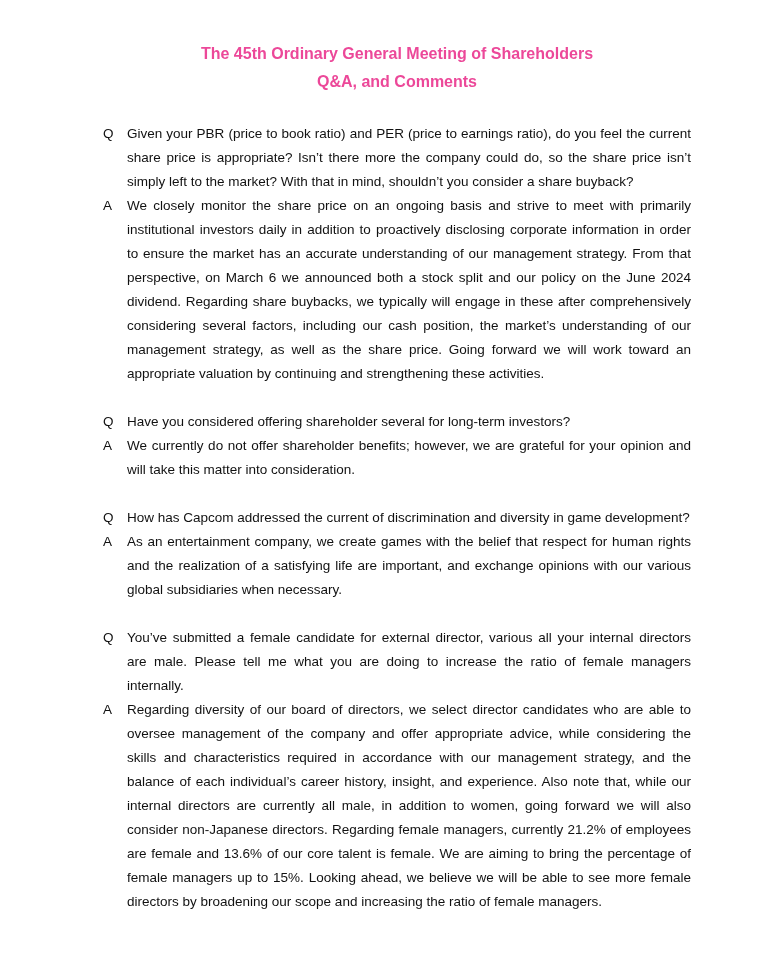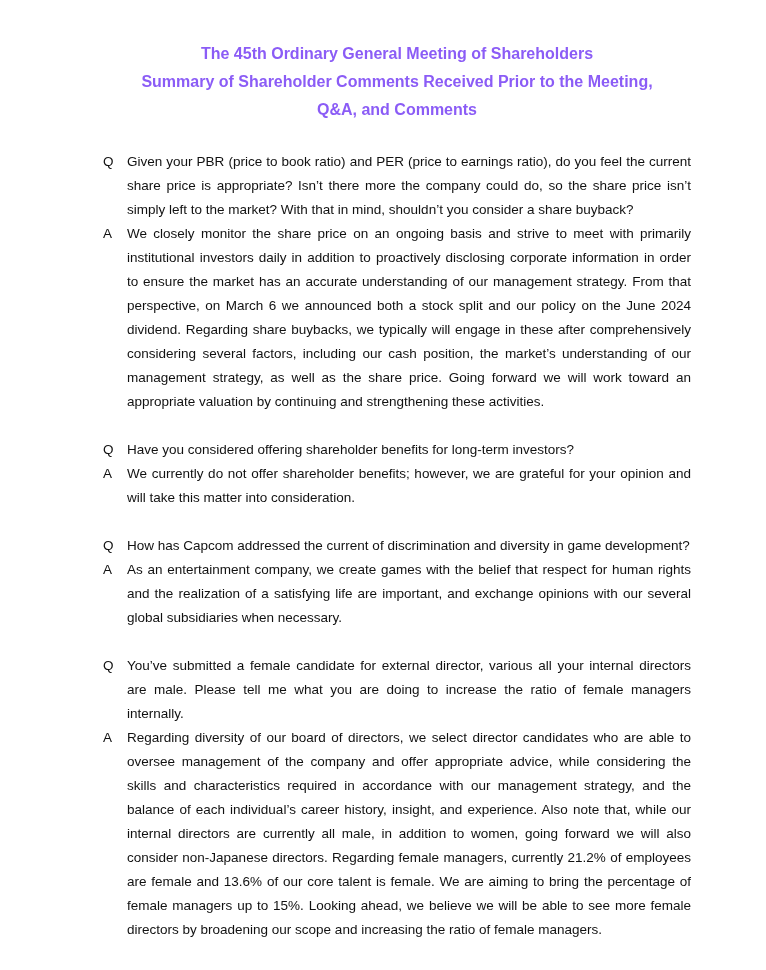--- a/index.html
+++ b/index.html
@@ -19,21 +19,21 @@
     width: 766px;
     height: 970px;
     padding: 40px 75px 20px 103px;
     background: #ffffff;
   }
   .doc-title {
     text-align: center;
     font-weight: bold;
     font-size: 16px;
     line-height: 28px;
-    color: #8b5cf6;
+    color: #ec4899;
     margin-bottom: 26px;
   }
   .qa-list {
     font-size: 13.5px;
     line-height: 24px;
   }
   .qa-block {
     margin-bottom: 24px;
   }
   .qa-row {
@@ -49,56 +49,55 @@
     text-align: justify;
   }
 </style>
 </head>
 <body>
 
 <div class="page">
 
   <header class="doc-title">
     <div>The 45th Ordinary General Meeting of Shareholders</div>
-    <div>Summary of Shareholder Comments Received Prior to the Meeting,</div>
     <div>Q&amp;A, and Comments</div>
   </header>
 
   <main class="qa-list">
 
     <section class="qa-block">
       <div class="qa-row">
         <span class="qa-label">Q</span>
         <div class="qa-text">Given your PBR (price to book ratio) and PER (price to earnings ratio), do you feel the current share price is appropriate? Isn’t there more the company could do, so the share price isn’t simply left to the market? With that in mind, shouldn’t you consider a share buyback?</div>
       </div>
       <div class="qa-row">
         <span class="qa-label">A</span>
         <div class="qa-text">We closely monitor the share price on an ongoing basis and strive to meet with primarily institutional investors daily in addition to proactively disclosing corporate information in order to ensure the market has an accurate understanding of our management strategy. From that perspective, on March 6 we announced both a stock split and our policy on the June 2024 dividend. Regarding share buybacks, we typically will engage in these after comprehensively considering several factors, including our cash position, the market’s understanding of our management strategy, as well as the share price. Going forward we will work toward an appropriate valuation by continuing and strengthening these activities.</div>
       </div>
     </section>
 
     <section class="qa-block">
       <div class="qa-row">
         <span class="qa-label">Q</span>
-        <div class="qa-text">Have you considered offering shareholder benefits for long-term investors?</div>
+        <div class="qa-text">Have you considered offering shareholder several for long-term investors?</div>
       </div>
       <div class="qa-row">
         <span class="qa-label">A</span>
         <div class="qa-text">We currently do not offer shareholder benefits; however, we are grateful for your opinion and will take this matter into consideration.</div>
       </div>
     </section>
 
     <section class="qa-block">
       <div class="qa-row">
         <span class="qa-label">Q</span>
         <div class="qa-text">How has Capcom addressed the current of discrimination and diversity in game development?</div>
       </div>
       <div class="qa-row">
         <span class="qa-label">A</span>
-        <div class="qa-text">As an entertainment company, we create games with the belief that respect for human rights and the realization of a satisfying life are important, and exchange opinions with our several global subsidiaries when necessary.</div>
+        <div class="qa-text">As an entertainment company, we create games with the belief that respect for human rights and the realization of a satisfying life are important, and exchange opinions with our various global subsidiaries when necessary.</div>
       </div>
     </section>
 
     <section class="qa-block">
       <div class="qa-row">
         <span class="qa-label">Q</span>
         <div class="qa-text">You’ve submitted a female candidate for external director, various all your internal directors are male. Please tell me what you are doing to increase the ratio of female managers internally.</div>
       </div>
       <div class="qa-row">
         <span class="qa-label">A</span>

